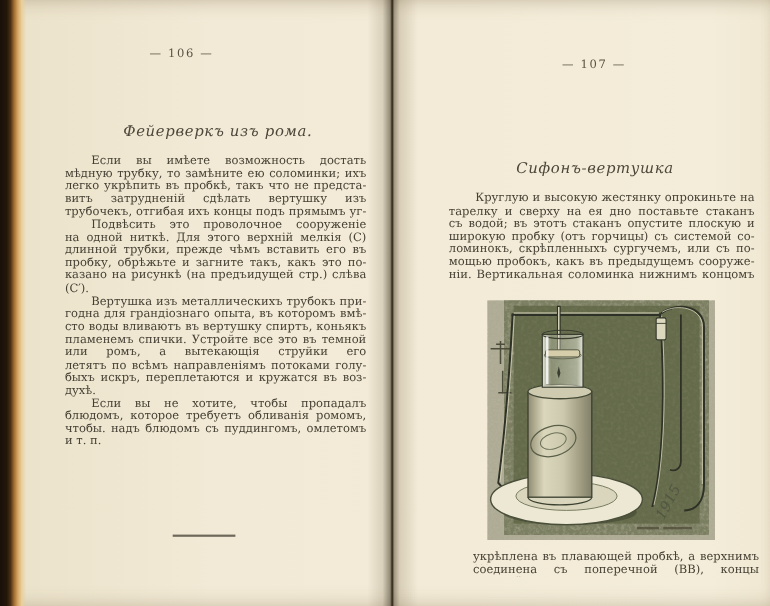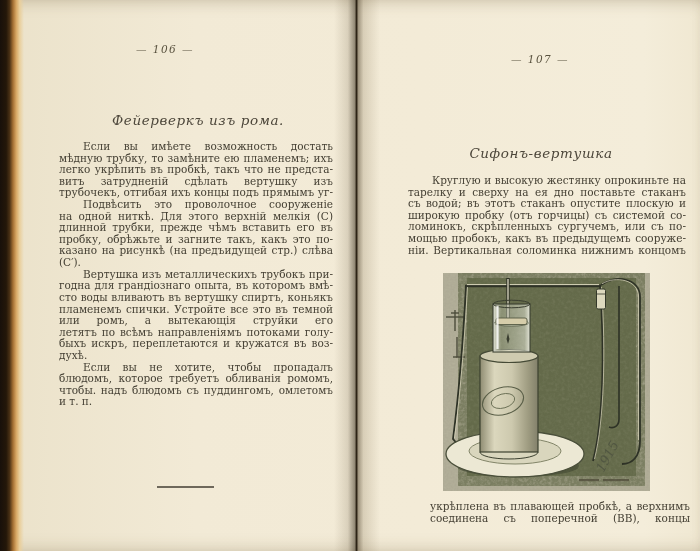--- a/index.html
+++ b/index.html
@@ -17,21 +17,21 @@
   .edge-left{
     position:absolute;left:0;top:0;bottom:0;width:24px;
     background:linear-gradient(90deg,#18100a 0%,#241709 26%,#4a3115 40%,#a46f33 54%,#d8a865 68%,#e9cf9c 82%,rgba(242,234,214,0) 100%);
   }
   .gutter{
     position:absolute;left:334px;top:0;bottom:0;width:46px;
     background:linear-gradient(90deg,rgba(86,70,44,0) 0%,rgba(86,70,44,.16) 30%,rgba(52,42,24,.5) 45%,#2a2113 49%,rgba(72,58,34,.48) 53%,rgba(110,92,58,.2) 64%,rgba(110,92,58,0) 100%);
   }
   .pagenum{
     position:absolute;font-size:10.5px;color:#59523f;
-    letter-spacing:1.5px;text-align:center;width:110px;font-style:italic;
+    letter-spacing:1.5px;text-align:center;width:110px;
   }
   .pn-left{left:110px;top:43px;}
   .pn-right{left:485px;top:53px;}
   .heading{
     position:absolute;font-style:italic;font-size:13.5px;color:#4c463a;
     text-align:center;letter-spacing:.6px;width:290px;
   }
   .hd-left{left:53px;top:112px;}
   .hd-right{left:396px;top:145px;}
   .tb{
@@ -62,21 +62,21 @@
 <div class="spread">
   <div class="edge-left"></div>
   <div class="gutter"></div>
 
   <div>
     <div class="pagenum pn-left">— 106 —</div>
     <div class="heading hd-left">Фейерверкъ изъ рома.</div>
     <div class="tb tb-left">
       <div>
           <div class="line first">Если вы имѣете возможность достать тонкую</div>
-          <div class="line">мѣдную трубку, то замѣните ею пламенемъ; ихъ</div>
+          <div class="line">мѣдную трубку, то замѣните ею соломинки; ихъ</div>
           <div class="line">легко укрѣпить въ пробкѣ, такъ что не предста-</div>
           <div class="line">витъ затрудненій сдѣлать вертушку изъ четырехъ</div>
           <div class="line">трубочекъ, отгибая ихъ концы подъ прямымъ уг-</div>
         </div>
       <div>
           <div class="line first">Подвѣсить это проволочное сооруженіе можно</div>
           <div class="line">на одной ниткѣ. Для этого верхній мелкія (C)</div>
           <div class="line">длинной трубки, прежде чѣмъ вставить его въ</div>
           <div class="line">пробку, обрѣжьте и загните такъ, какъ это по-</div>
           <div class="line">казано на рисункѣ (на предъидущей стр.) слѣва</div>

